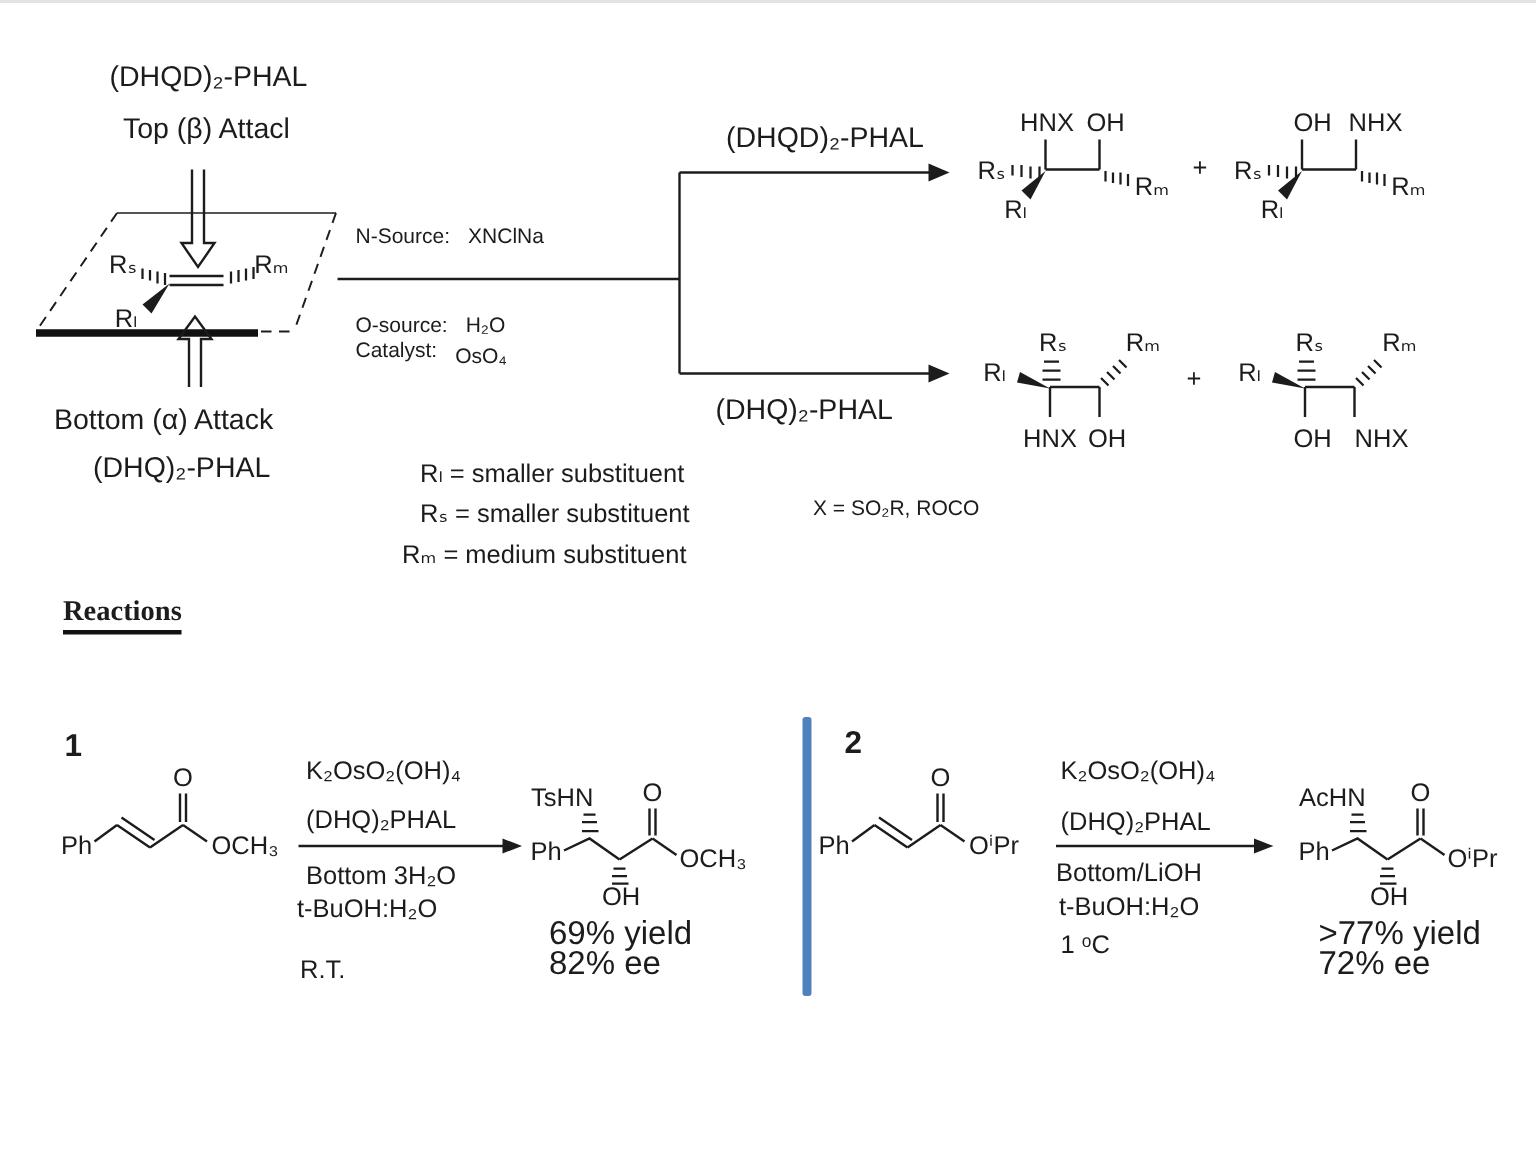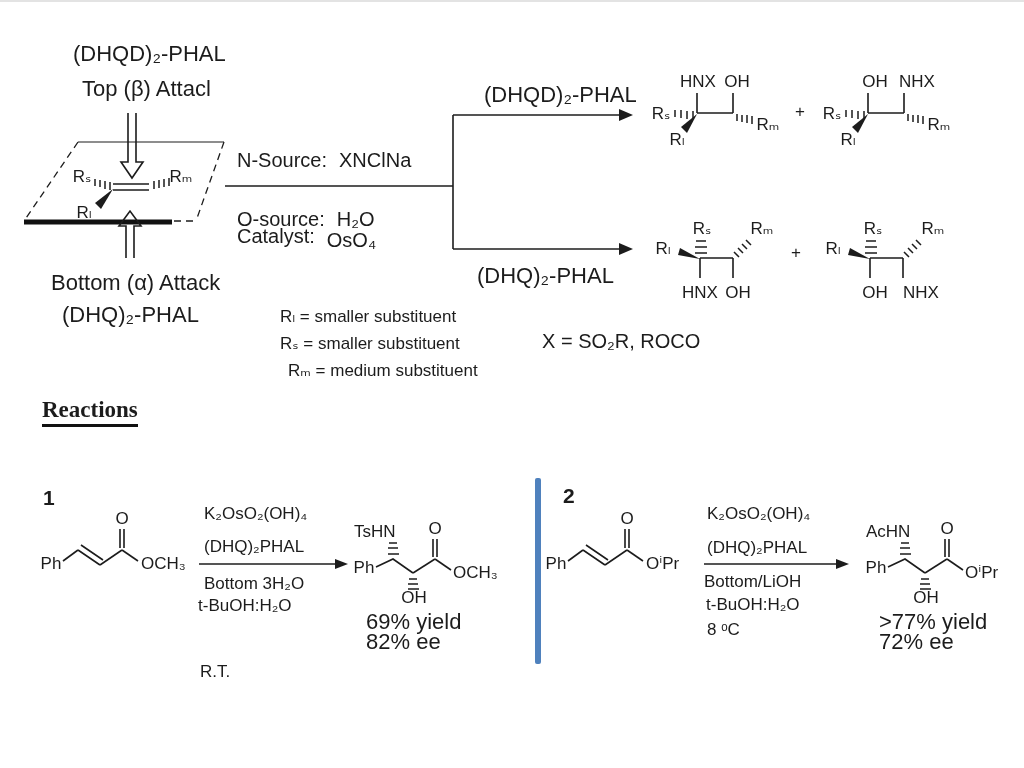--- a/index.html
+++ b/index.html
@@ -1,46 +1,46 @@
 <!DOCTYPE html>
 <html><head>
 <meta charset="utf-8">
 <style>
   html,body{margin:0;padding:0}
   body{width:1024px;height:768px;background:#ffffff;position:relative;overflow:hidden;
        font-family:"Liberation Sans","DejaVu Sans",sans-serif;color:#1c1c1c}
   .abs{position:absolute}
-  .t19{font-size:22px}
-  .t18{font-size:20px}
+  .t19{font-size:19px}
+  .t18{font-size:14px}
   .t17{font-size:17px}
   .num{font-size:21px;font-weight:bold}
   .row{display:flex;gap:12px;white-space:nowrap}
   svg.chem{position:absolute;overflow:visible}
   svg.chem text{font-family:"Liberation Sans","DejaVu Sans",sans-serif;font-size:17px;fill:#1c1c1c}
   .bond{stroke:#1c1c1c;stroke-width:1.6;fill:none}
   .thin{stroke:#1c1c1c;stroke-width:1.1;fill:none}
   .hash{stroke:#1c1c1c;stroke-width:1.5;fill:none}
   .wedge{fill:#1c1c1c;stroke:none}
   .dashe{stroke:#1c1c1c;stroke-width:1.3;fill:none;stroke-dasharray:7 5}
   .thick{stroke:#111;stroke-width:5;fill:none}
   .head{fill:#1c1c1c;stroke:none}
-  .heading{font-family:"Liberation Serif","DejaVu Serif",serif;font-size:23px;font-weight:bold;
+  .heading{font-family:"Liberation Serif","DejaVu Serif",serif;font-size:19px;font-weight:bold;
            border-bottom:3px solid #111;padding-bottom:1px;display:inline-block}
   .divider{background:#4f81bd;border-radius:2px}
   .res{font-size:22px;line-height:20px}
   .topedge{background:#e3e3e3}
 </style>
 </head>
 <body>
 
 <div class="abs topedge" style="left:0;top:0;width:1024px;height:2px"></div>
 
 <div class="abs t19" style="left:73px;top:41px">(DHQD)₂-PHAL</div>
 <div class="abs t19" style="left:82px;top:76px">Top (β) Attacl</div>
-<div class="abs t19" style="left:51px;top:270px">Bottom (α) Attack</div>
+<div class="abs t19" style="left:36px;top:270px">Bottom (α) Attack</div>
 <div class="abs t19" style="left:62px;top:302px">(DHQ)₂-PHAL</div>
 
 <svg class="chem" style="left:15px;top:105px" width="230" height="165">
   <path class="thin" d="M63,37 L209,37"></path>
   <path class="dashe" d="M63,37 L9,116"></path>
   <path class="dashe" d="M209,37 L181,116"></path>
   <path class="thick" d="M9,117 L157,117"></path>
   <path class="dashe" d="M159,116 L181,116"></path>
   <path class="bond" d="M98,79 L134,79 M98,85 L134,85"></path>
   <path class="hash" d="M80,74 L80,81 M85,75 L85,82 M90,76 L90,84 M95,77 L95,85"></path>
@@ -124,21 +124,21 @@
     <path class="hash" d="M221,29 H231 M220,35 H232 M220,41 H232"></path>
     <text x="288" y="22" text-anchor="middle">Rₘ</text>
     <path class="hash" d="M271,28 L276,33 M267,32 L272,37 M263,36 L268,41 M259,40 L264,45"></path>
     <text x="188" y="42" text-anchor="middle">Rₗ</text>
     <polygon class="wedge" points="225,47 205,36 203,43"></polygon>
   </g>
 </svg>
 
 <div class="abs t17" style="left:280px;top:306px">Rₗ = smaller substituent</div>
 <div class="abs t17" style="left:280px;top:333px">Rₛ = smaller substituent</div>
-<div class="abs t17" style="left:288px;top:360px">Rₘ = medium substituent</div>
+<div class="abs t17" style="left:268px;top:360px">Rₘ = medium substituent</div>
 <div class="abs t18" style="left:542px;top:330px">X = SO₂R, ROCO</div>
 
 <div class="abs" style="left:42px;top:397px">
   <span class="heading">Reactions</span>
 </div>
 
 <div class="abs divider" style="left:535px;top:478px;width:6px;height:186px"></div>
 
 <div class="abs num" style="left:43px;top:486px">1</div>
 
@@ -154,21 +154,21 @@
 </svg>
 
 <div class="abs t17" style="left:204px;top:504px">K₂OsO₂(OH)₄</div>
 <div class="abs t17" style="left:204px;top:537px">(DHQ)₂PHAL</div>
 <svg class="chem" style="left:199px;top:557px" width="150" height="14">
   <line class="bond" x1="0" y1="7" x2="137" y2="7"></line>
   <polygon class="head" points="136,2 149,7 136,12"></polygon>
 </svg>
 <div class="abs t17" style="left:204px;top:574px">Bottom 3H₂O</div>
 <div class="abs t17" style="left:198px;top:596px">t-BuOH:H₂O</div>
-<div class="abs t17" style="left:200px;top:662px">R.T.</div>
+<div class="abs t17" style="left:200px;top:637px">R.T.</div>
 
 <svg class="chem" style="left:348px;top:510px" width="170" height="105">
   <text x="6" y="27">TsHN</text>
   <path class="hash" d="M41,33 H49 M40,38 H50 M40,44 H51"></path>
   <text x="16" y="63" text-anchor="middle">Ph</text>
   <path class="bond" d="M28,57 L45,49 L65,63"></path>
   <path class="hash" d="M61,69 H69 M60,74 H70 M60,79 H71"></path>
   <text x="66" y="93" text-anchor="middle">OH</text>
   <path class="bond" d="M65,63 L87,49"></path>
   <path class="bond" d="M85,47 V29 M89,47 V29"></path>
@@ -196,21 +196,21 @@
 </svg>
 
 <div class="abs t17" style="left:707px;top:504px">K₂OsO₂(OH)₄</div>
 <div class="abs t17" style="left:707px;top:538px">(DHQ)₂PHAL</div>
 <svg class="chem" style="left:704px;top:557px" width="150" height="14">
   <line class="bond" x1="0" y1="7" x2="133" y2="7"></line>
   <polygon class="head" points="132,2 145,7 132,12"></polygon>
 </svg>
 <div class="abs t17" style="left:704px;top:572px">Bottom/LiOH</div>
 <div class="abs t17" style="left:706px;top:595px">t-BuOH:H₂O</div>
-<div class="abs t17" style="left:707px;top:620px">8 ᵒC</div>
+<div class="abs t17" style="left:707px;top:620px">1 ᵒC</div>
 
 <svg class="chem" style="left:860px;top:510px" width="170" height="105">
   <text x="6" y="27">AcHN</text>
   <path class="hash" d="M41,33 H49 M40,38 H50 M40,44 H51"></path>
   <text x="16" y="63" text-anchor="middle">Ph</text>
   <path class="bond" d="M28,57 L45,49 L65,63"></path>
   <path class="hash" d="M61,69 H69 M60,74 H70 M60,79 H71"></path>
   <text x="66" y="93" text-anchor="middle">OH</text>
   <path class="bond" d="M65,63 L87,49"></path>
   <path class="bond" d="M85,47 V29 M89,47 V29"></path>

